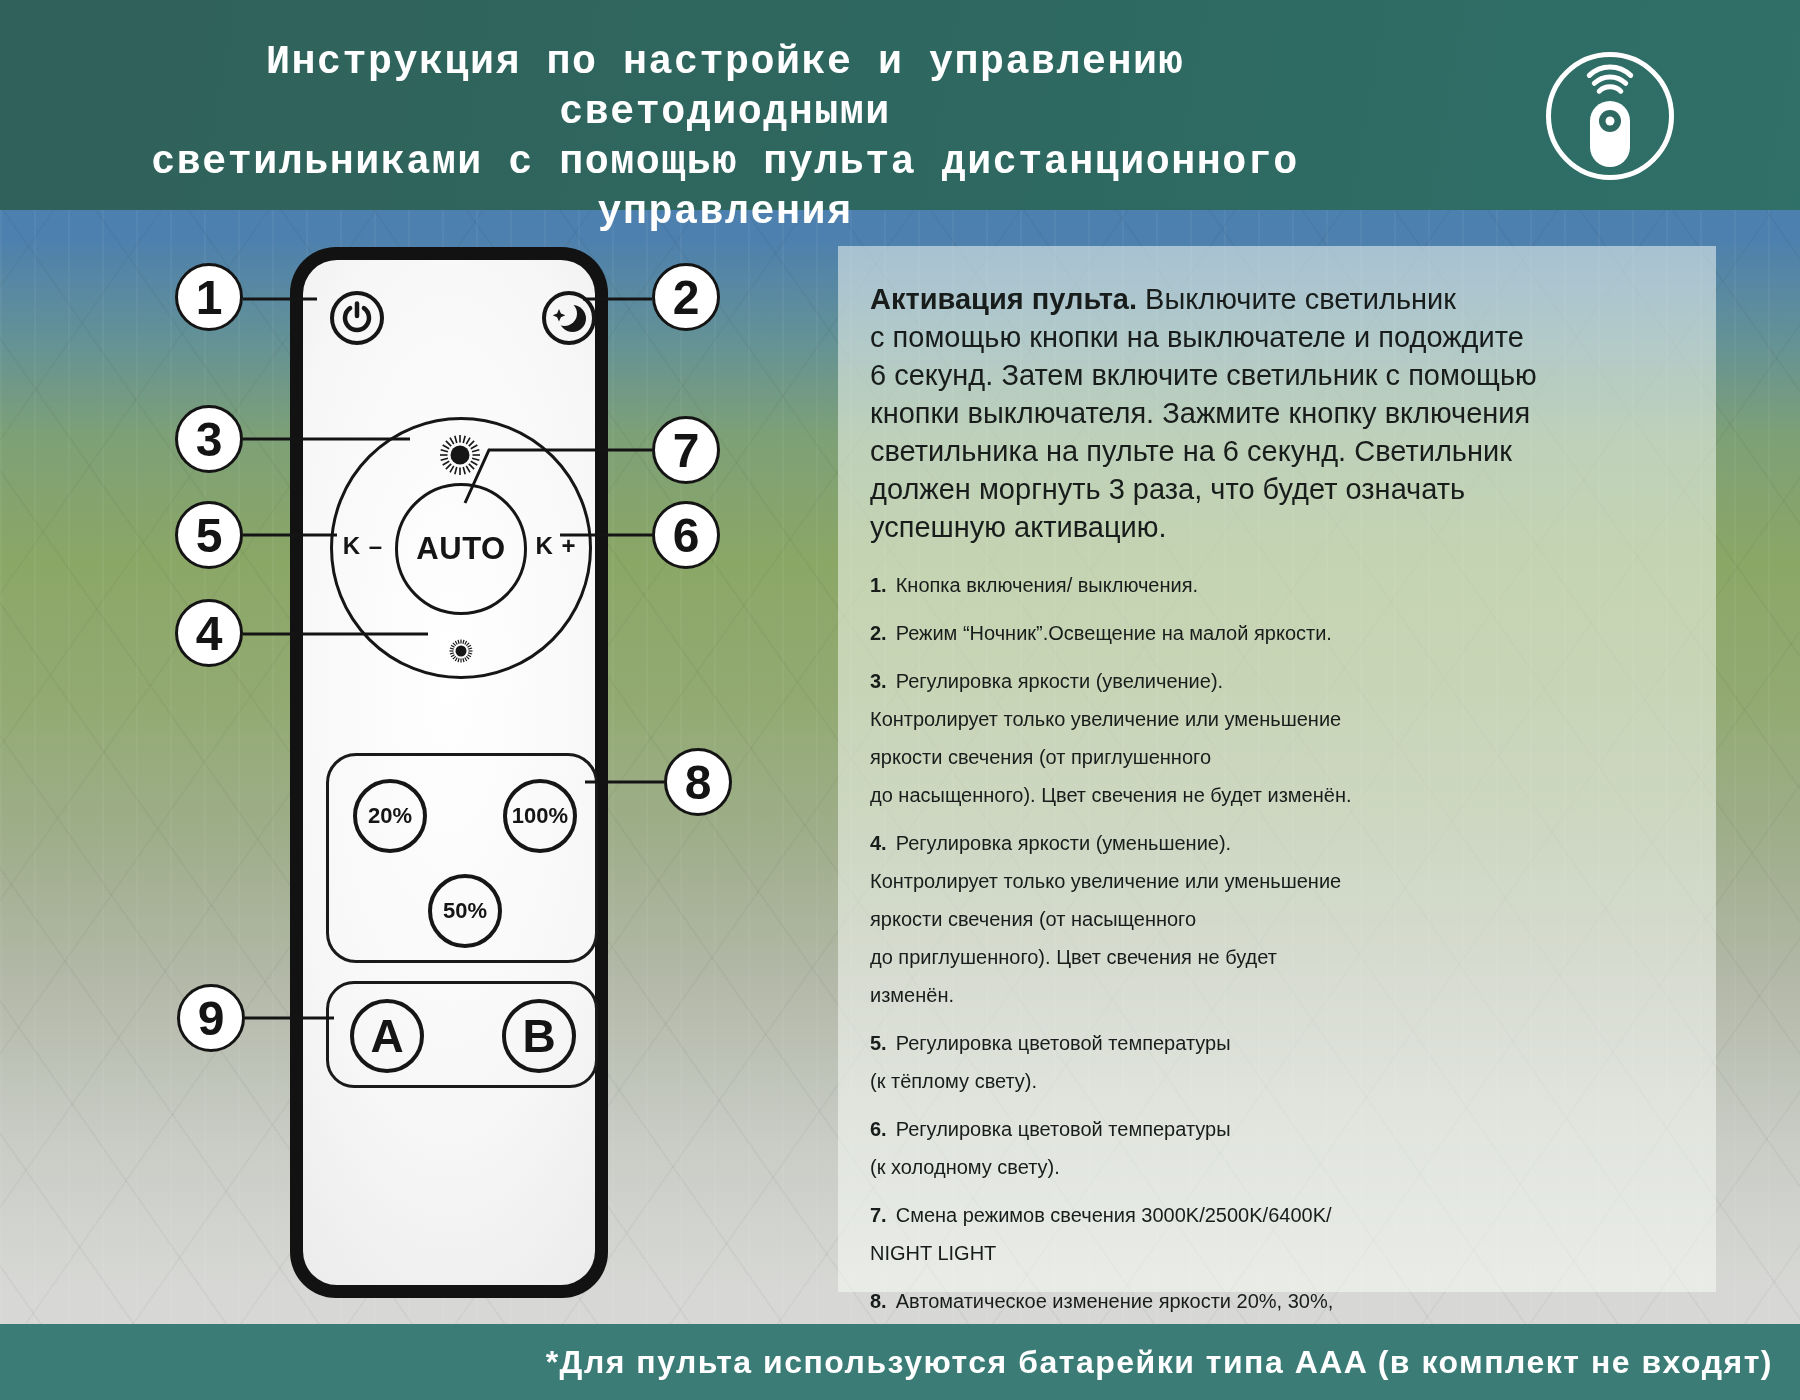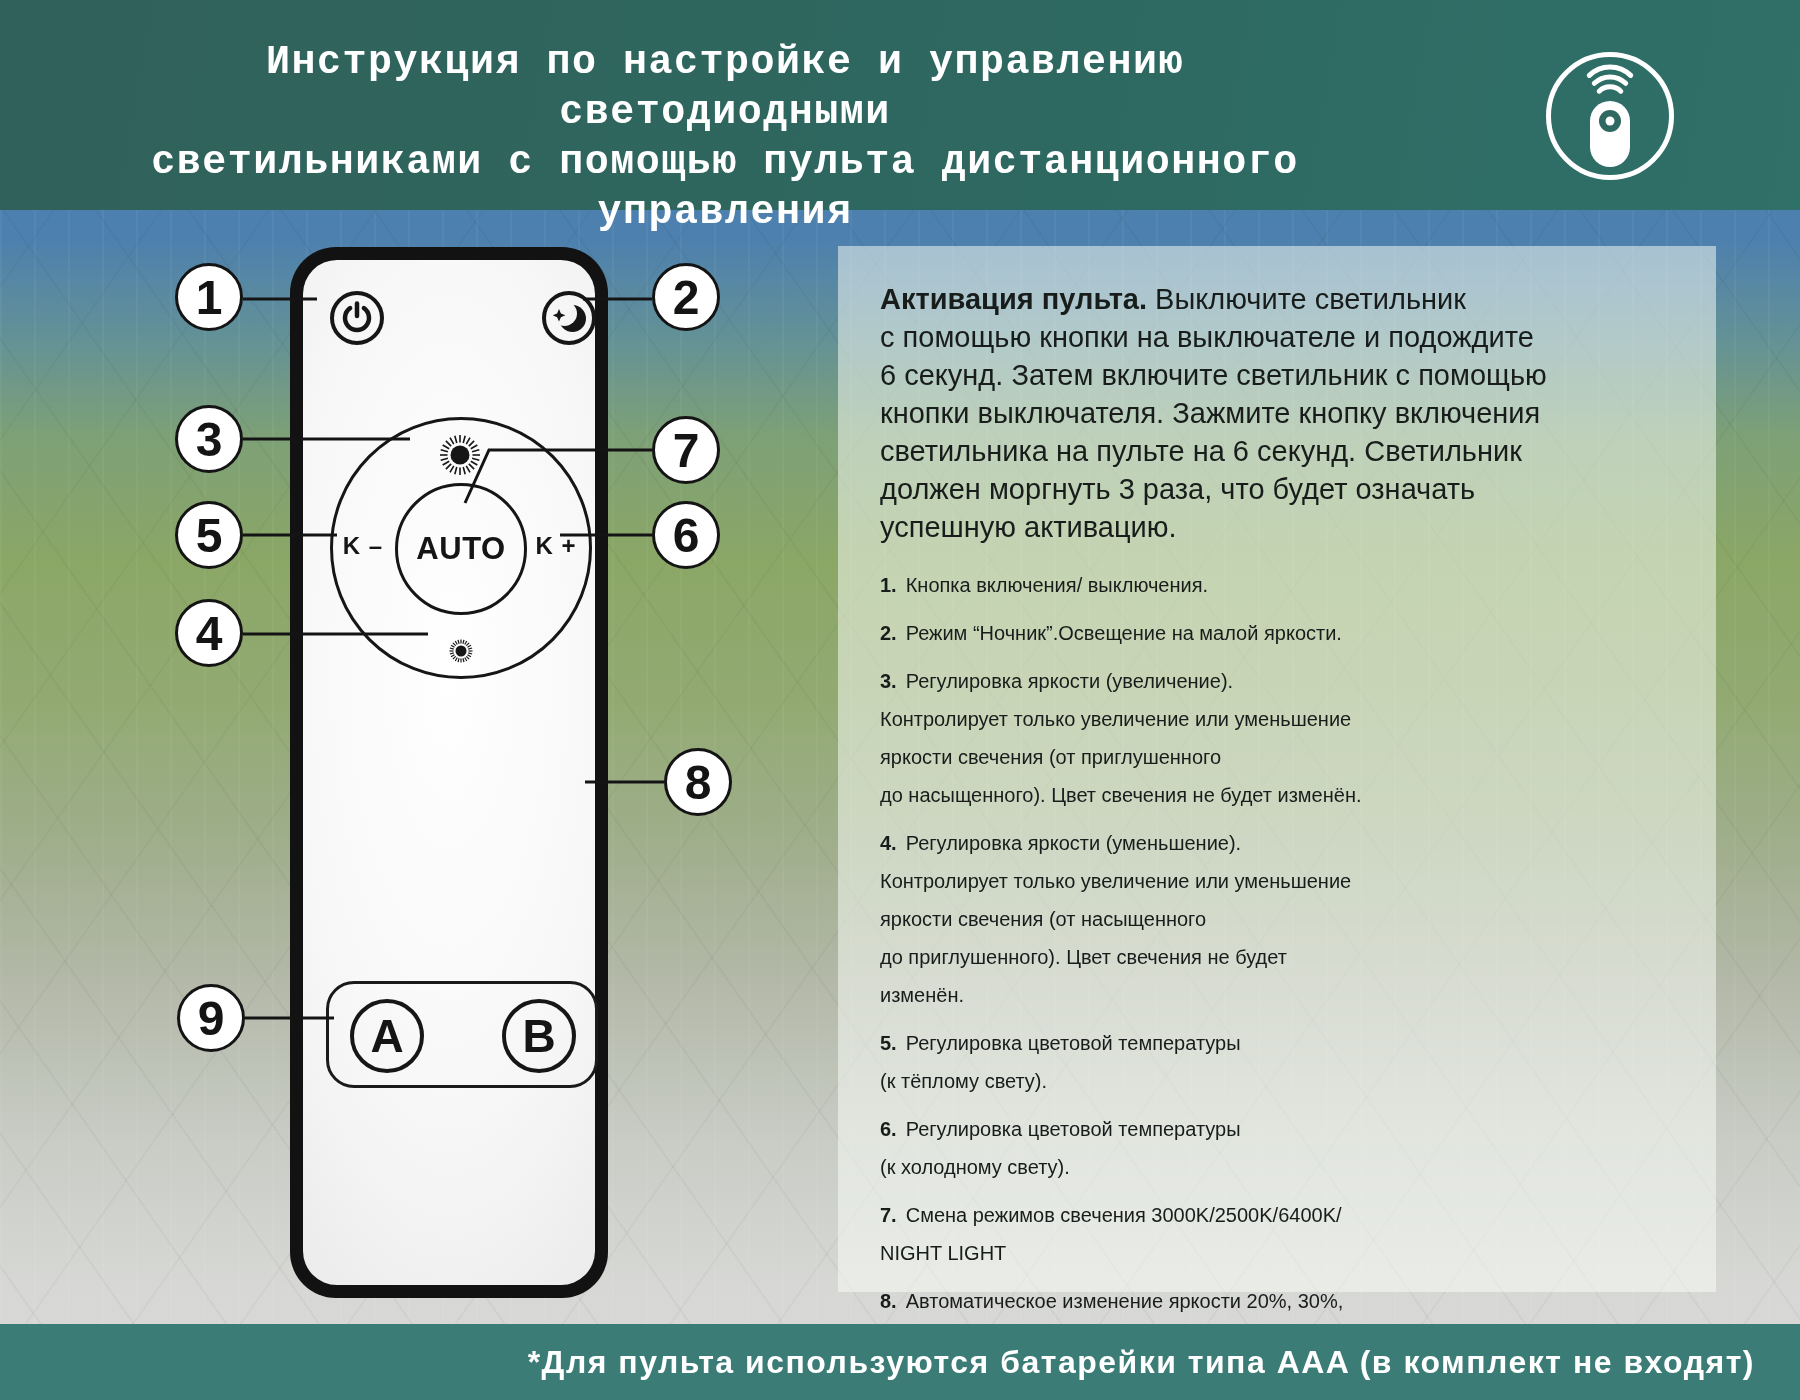--- a/index.html
+++ b/index.html
@@ -33,29 +33,29 @@
   }
   .hdr-icon{
     position:absolute;left:1546px;top:52px;width:128px;height:128px;
     border:5px solid #ffffff;border-radius:50%;box-sizing:border-box;
   }
 
   
   .footer{
     left:0;top:1324px;width:1800px;height:76px;
     background:#3b7c77;display:flex;align-items:center;justify-content:flex-end;
-    padding-right:45px;box-sizing:border-box;
+    padding-right:27px;box-sizing:border-box;
   }
   .footer-note{color:#ffffff;font-size:32px;font-weight:bold;letter-spacing:1.5px;}
 
   
   .panel{
     left:838px;top:246px;width:878px;height:1046px;
     background:rgba(250,253,248,0.52);
-    box-sizing:border-box;padding:34px 30px 0 42px;
+    box-sizing:border-box;padding:34px 30px 0 32px;
     color:#181d1c;
   }
   .intro{font-size:29px;line-height:38px;white-space:pre-line;margin:0 0 20px 0;}
   .b{font-weight:bold;}
   .item{font-size:20px;line-height:38px;margin-bottom:10px;}
   .item .num{font-weight:bold;margin-right:9px;}
   .item .txt{white-space:pre-line;}
 
   
   .remote{
@@ -206,20 +206,25 @@
         <line y1="-11.5" y2="-7.5" transform="rotate(300)"></line>
           <line y1="-11.5" y2="-7.5" transform="rotate(315)"></line>
         <line y1="-11.5" y2="-7.5" transform="rotate(330)"></line>
           <line y1="-11.5" y2="-7.5" transform="rotate(345)"></line>
       </g>
     </svg>
 
     <div class="klabel" style="left:25px;top:272px;">K –</div>
     <div class="klabel" style="left:218px;top:272px;">K +</div>
 
+    <div class="group-box" style="top:493px;height:210px;">
+      <div class="cbtn pct" style="left:24px;top:23px;">20%</div>
+      <div class="cbtn pct" style="left:174px;top:23px;">100%</div>
+      <div class="cbtn pct" style="left:99px;top:118px;">50%</div>
+    </div>
 
     <div class="group-box" style="top:721px;height:107px;border-radius:28px;">
       <div class="cbtn zone" style="left:21px;top:15px;">A</div>
       <div class="cbtn zone" style="left:173px;top:15px;">B</div>
     </div>
   </div>
 </div>
 
 <svg class="lines" width="1800" height="1400" viewBox="0 0 1800 1400">
   <g stroke="#141414" stroke-width="3" fill="none">

